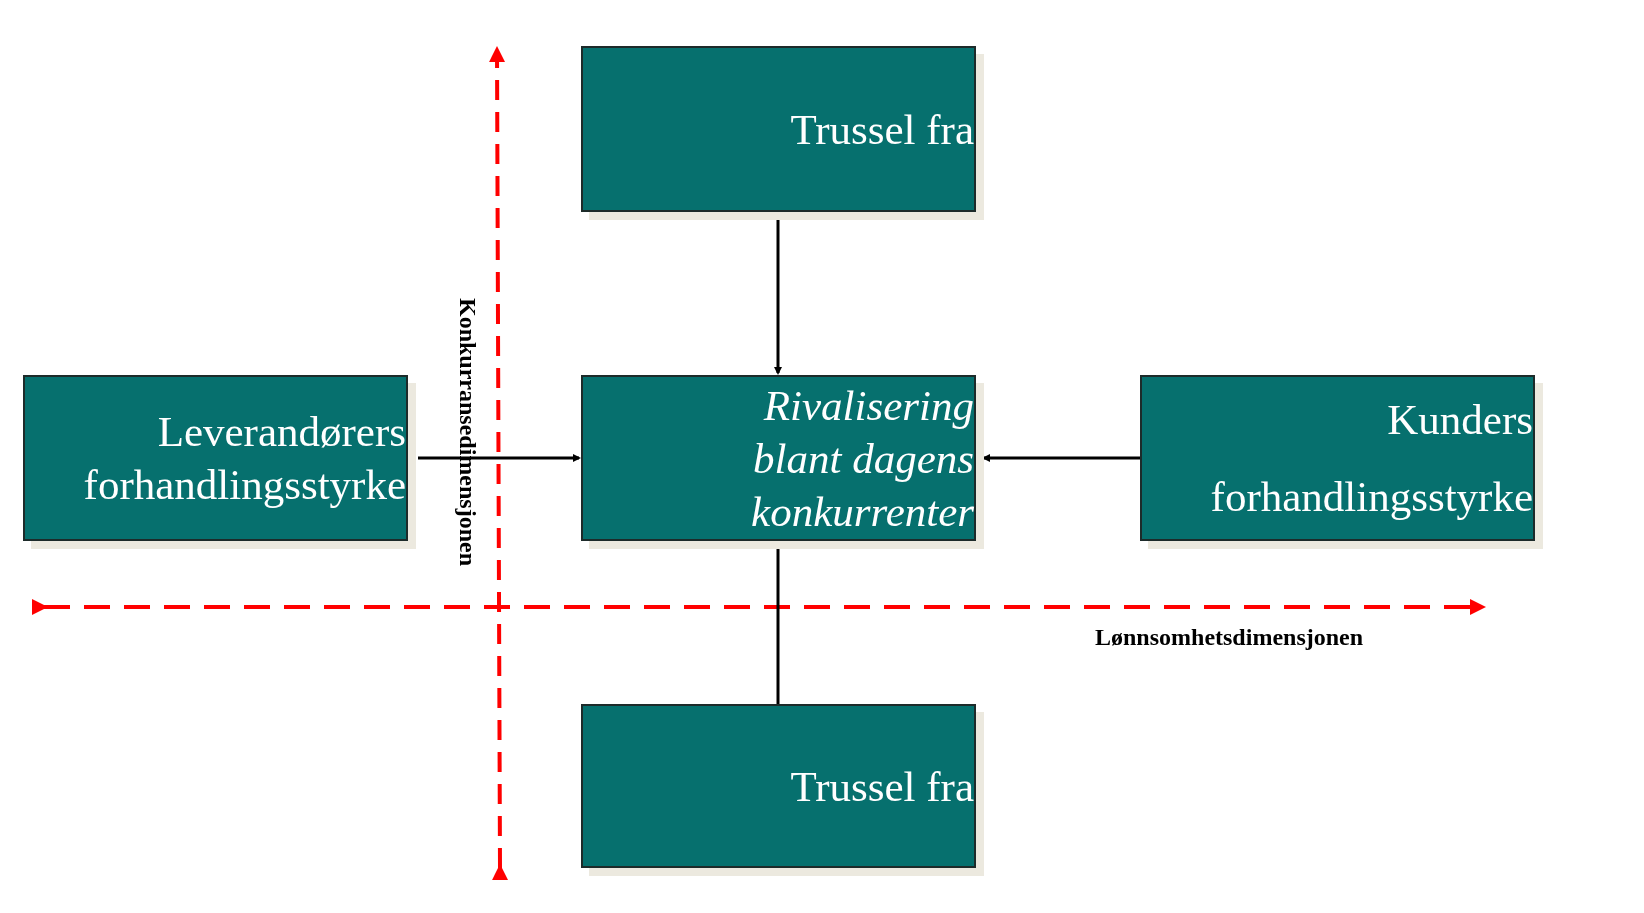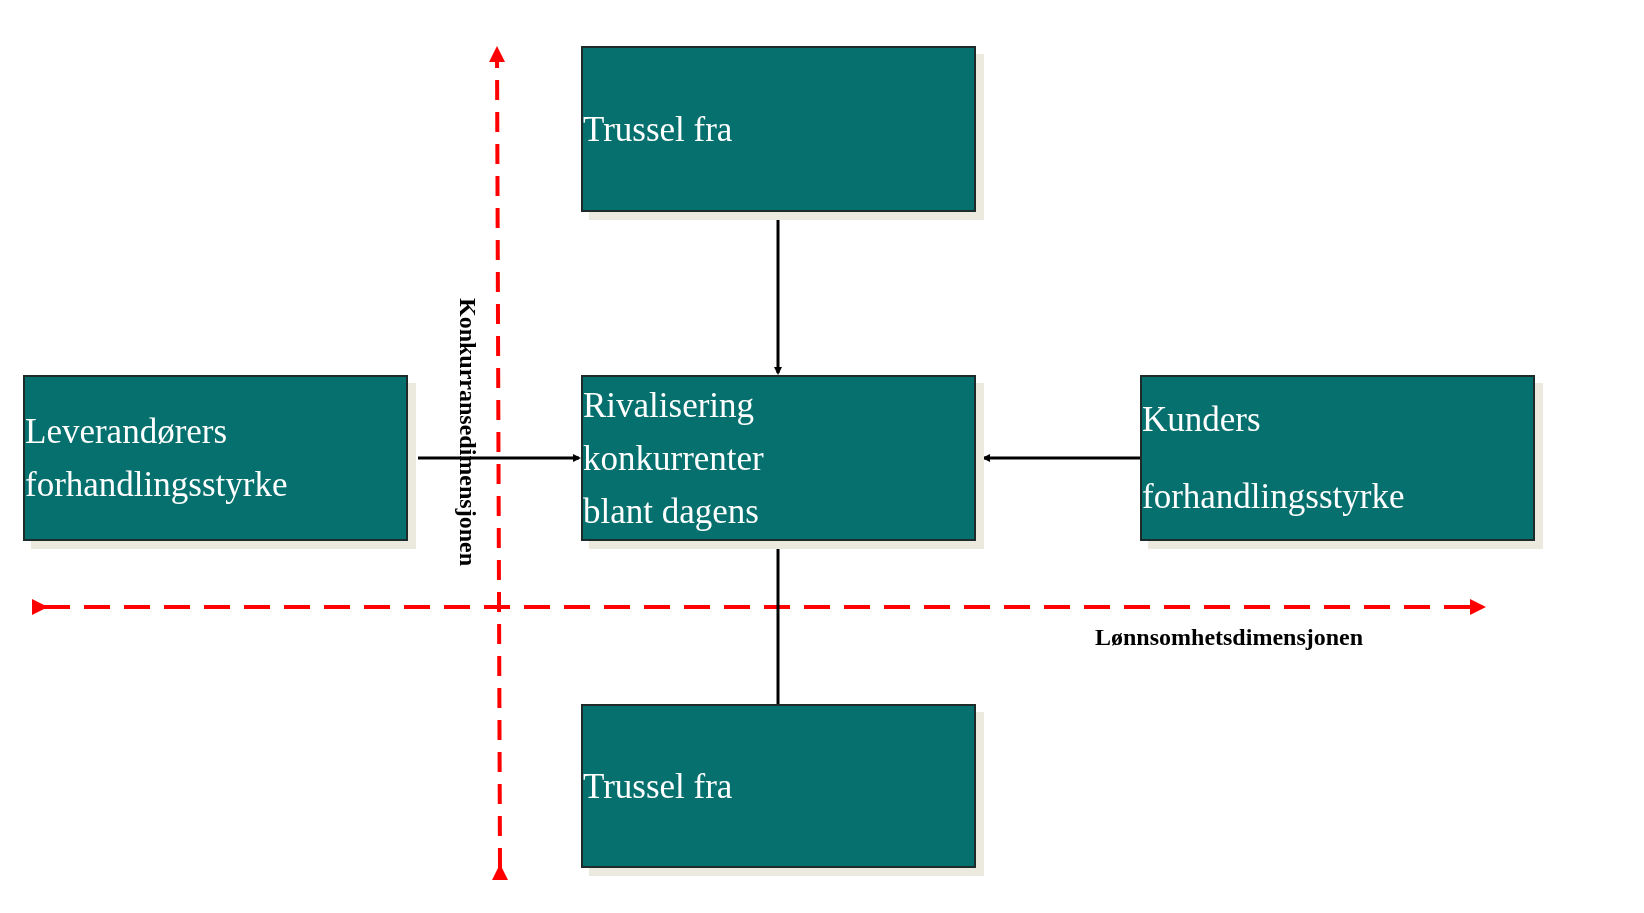--- a/index.html
+++ b/index.html
@@ -3,25 +3,25 @@
 <meta charset="utf-8">
 <style>
   html, body { margin: 0; padding: 0; background: #ffffff; }
   body { width: 1644px; height: 913px; position: relative; overflow: hidden;
          font-family: "Liberation Serif", "DejaVu Serif", serif; }
   .box {
     position: absolute; box-sizing: border-box;
     background: #06706E; border: 2px solid #1d2b2a;
     box-shadow: 8px 8px 0 #ece9df;
     color: #ffffff; display: flex; flex-direction: column;
-    align-items: flex-start; justify-content: center; text-align: center;
-    font-size: 35px; line-height: 53px;
+    align-items: flex-end; justify-content: center; text-align: center;
+    font-size: 43px; line-height: 53px;
   }
   #box-top    { left: 581px; top: 46px;  width: 395px; height: 166px; }
-  #box-center { left: 581px; top: 375px; width: 395px; height: 166px; }
+  #box-center { left: 581px; top: 375px; width: 395px; height: 166px; font-style: italic; }
   #box-left   { left: 23px;  top: 375px; width: 385px; height: 166px; }
   #box-right  { left: 1140px; top: 375px; width: 395px; height: 166px; gap: 24px; }
   #box-bottom { left: 581px; top: 704px; width: 395px; height: 164px; }
   svg.overlay { position: absolute; left: 0; top: 0; }
   .vlabel {
     position: absolute; left: 467px; top: 432px;
     transform: translate(-50%, -50%) rotate(90deg);
     font-weight: bold; font-size: 24px; color: #000; white-space: nowrap;
   }
   .hlabel {
@@ -50,22 +50,22 @@
   <line x1="418" y1="458" x2="579" y2="458" stroke="#000" stroke-width="3" marker-end="url(#blk)"></line>
   <line x1="1140" y1="458" x2="984" y2="458" stroke="#000" stroke-width="3" marker-end="url(#blk)"></line>
 </svg>
 
 <div class="box" id="box-top">
   <span>Trussel fra</span>
 </div>
 
 <div class="box" id="box-center">
   <span>Rivalisering</span>
+  <span>blant dagens</span>
   <span>konkurrenter</span>
-  <span>blant dagens</span>
 </div>
 
 <div class="box" id="box-left">
   <span>Leverandørers</span>
   <span>forhandlingsstyrke</span>
 </div>
 
 <div class="box" id="box-right">
   <span>Kunders</span>
   <span>forhandlingsstyrke</span>

